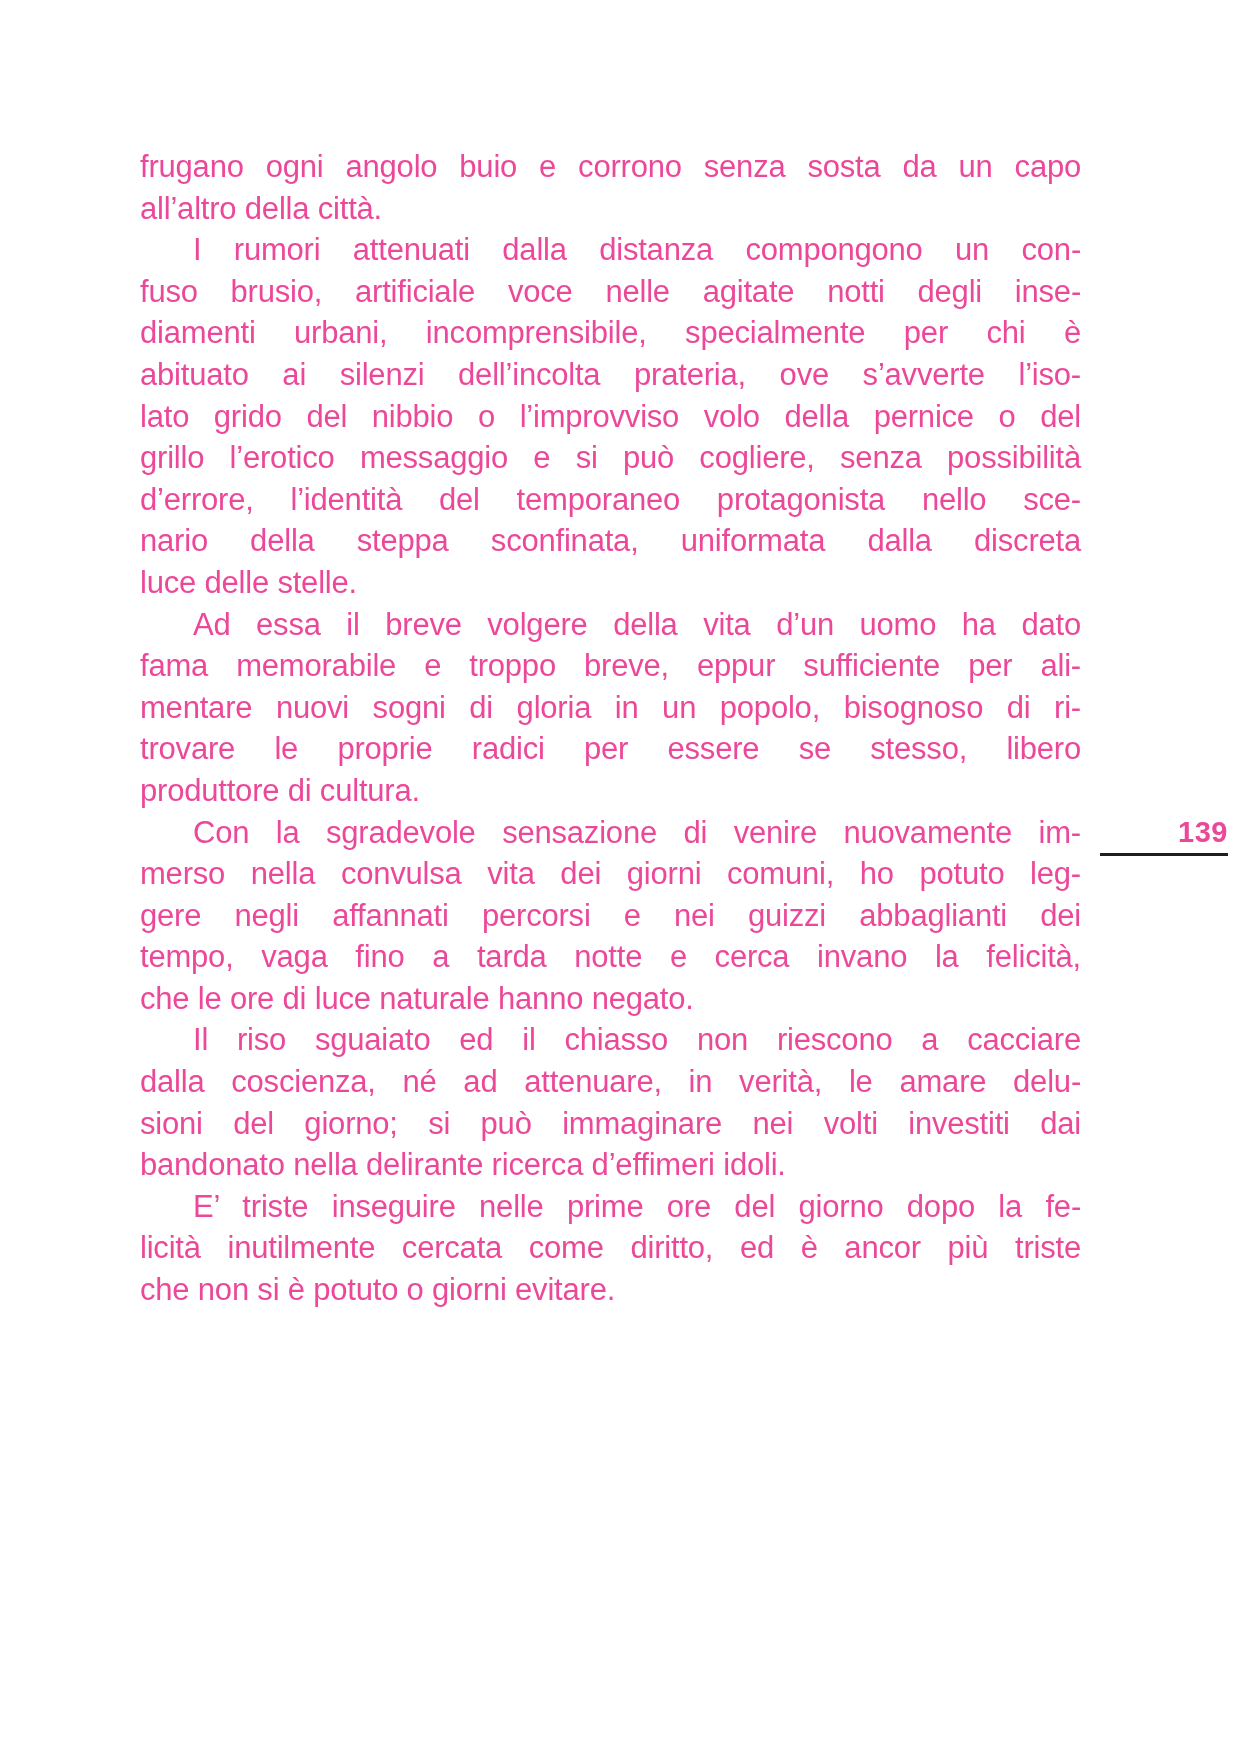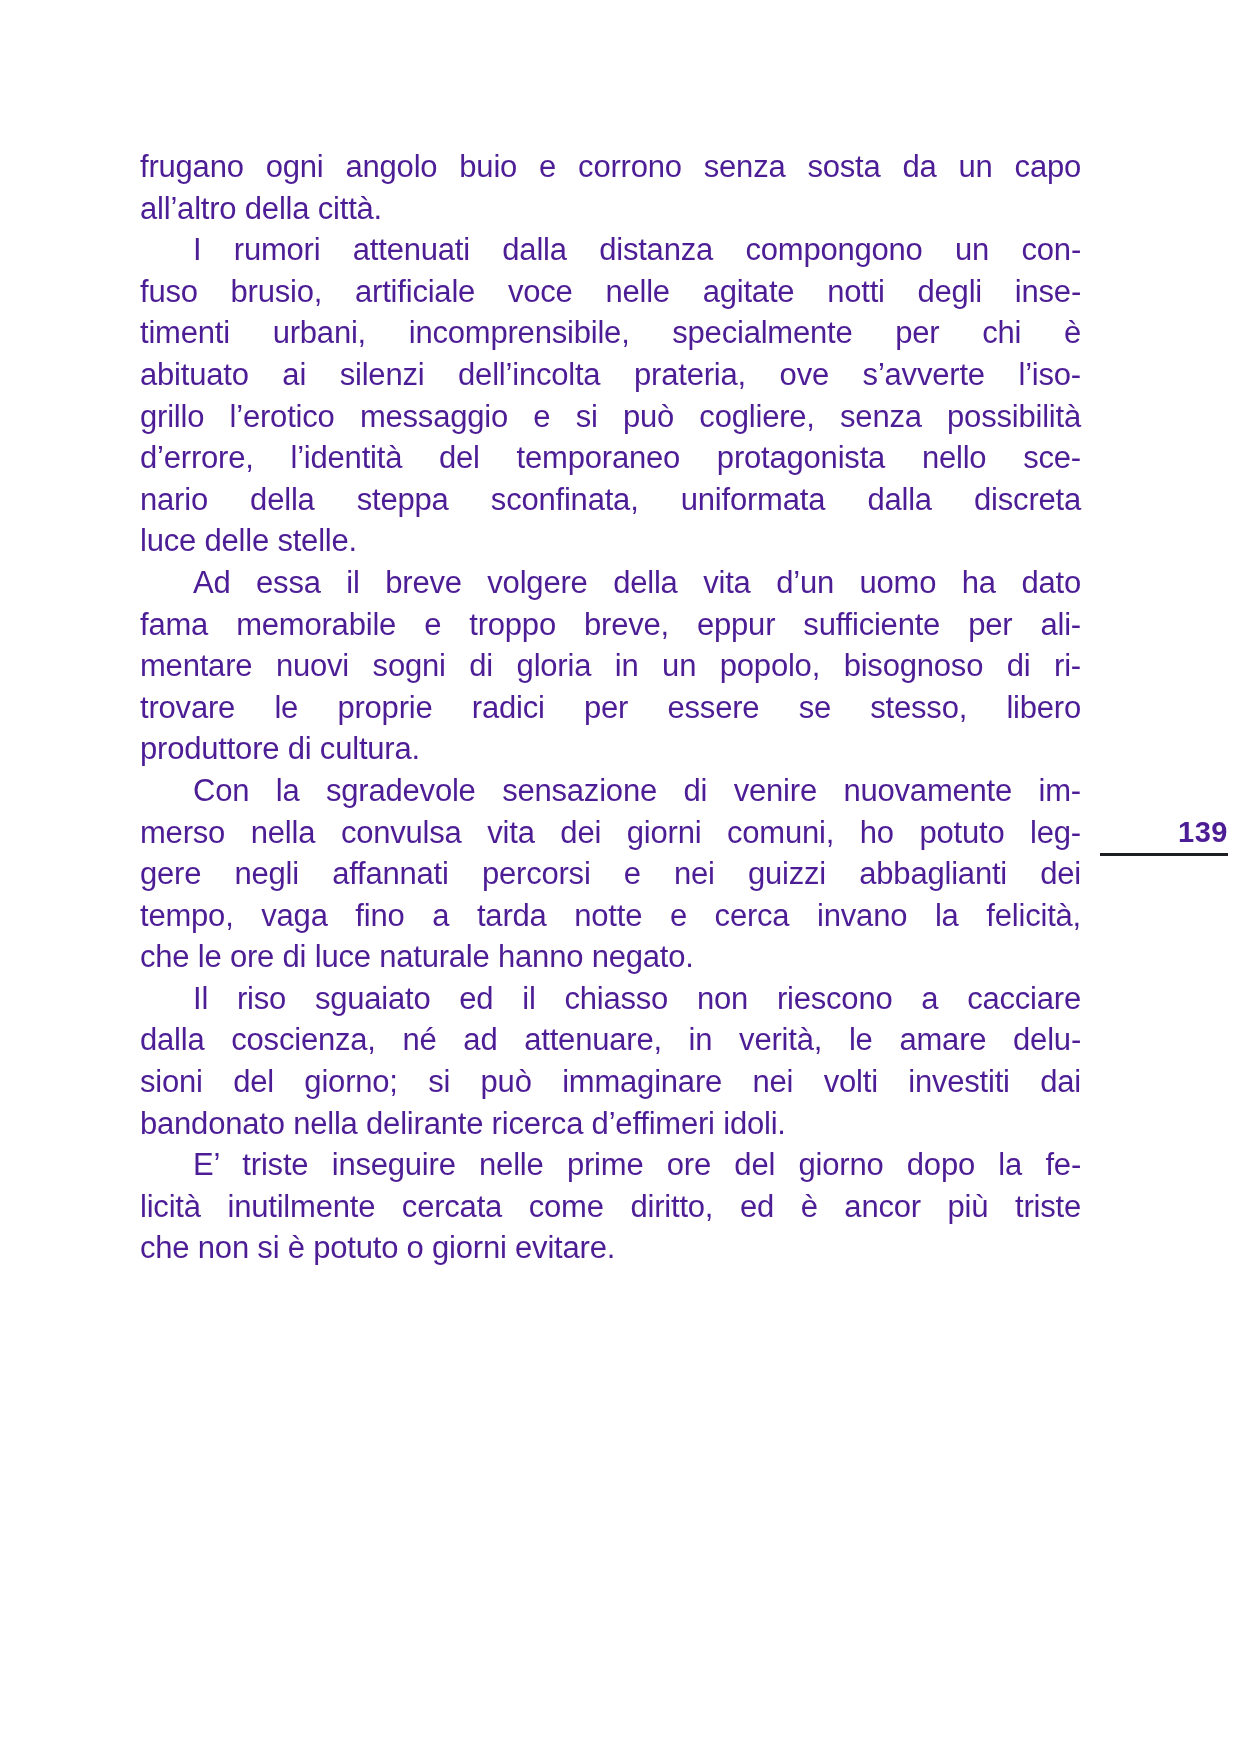--- a/index.html
+++ b/index.html
@@ -6,21 +6,21 @@
     margin: 0;
     padding: 0;
     background: #ffffff;
   }
   .page {
     position: relative;
     width: 1240px;
     height: 1754px;
     background: #ffffff;
     font-family: "Liberation Sans", sans-serif;
-    color: #4c1d95;
+    color: #ec4899;
     overflow: hidden;
   }
   .text-block {
     position: absolute;
     left: 140px;
     top: 146px;
     width: 941px;
     font-size: 31px;
     line-height: 41.6px;
     letter-spacing: -0.2px;
@@ -66,22 +66,23 @@
 <div class="page">
 
   <div class="text-block" id="text-block">
       <div class="paragraph">
         <div class="line">frugano ogni angolo buio e corrono senza sosta da un capo</div>
         <div class="line last">all’altro della città.</div>
       </div>
       <div class="paragraph">
         <div class="line indent">I rumori attenuati dalla distanza compongono un con-</div>
         <div class="line">fuso brusio, artificiale voce nelle agitate notti degli inse-</div>
-        <div class="line">timenti urbani, incomprensibile, specialmente per chi è</div>
+        <div class="line">diamenti urbani, incomprensibile, specialmente per chi è</div>
         <div class="line">abituato ai silenzi dell’incolta prateria, ove s’avverte l’iso-</div>
+        <div class="line">lato grido del nibbio o l’improvviso volo della pernice o del</div>
         <div class="line">grillo l’erotico messaggio e si può cogliere, senza possibilità</div>
         <div class="line">d’errore, l’identità del temporaneo protagonista nello sce-</div>
         <div class="line">nario della steppa sconfinata, uniformata dalla discreta</div>
         <div class="line last">luce delle stelle.</div>
       </div>
       <div class="paragraph">
         <div class="line indent">Ad essa il breve volgere della vita d’un uomo ha dato</div>
         <div class="line">fama memorabile e troppo breve, eppur sufficiente per ali-</div>
         <div class="line">mentare nuovi sogni di gloria in un popolo, bisognoso di ri-</div>
         <div class="line">trovare le proprie radici per essere se stesso, libero</div>

